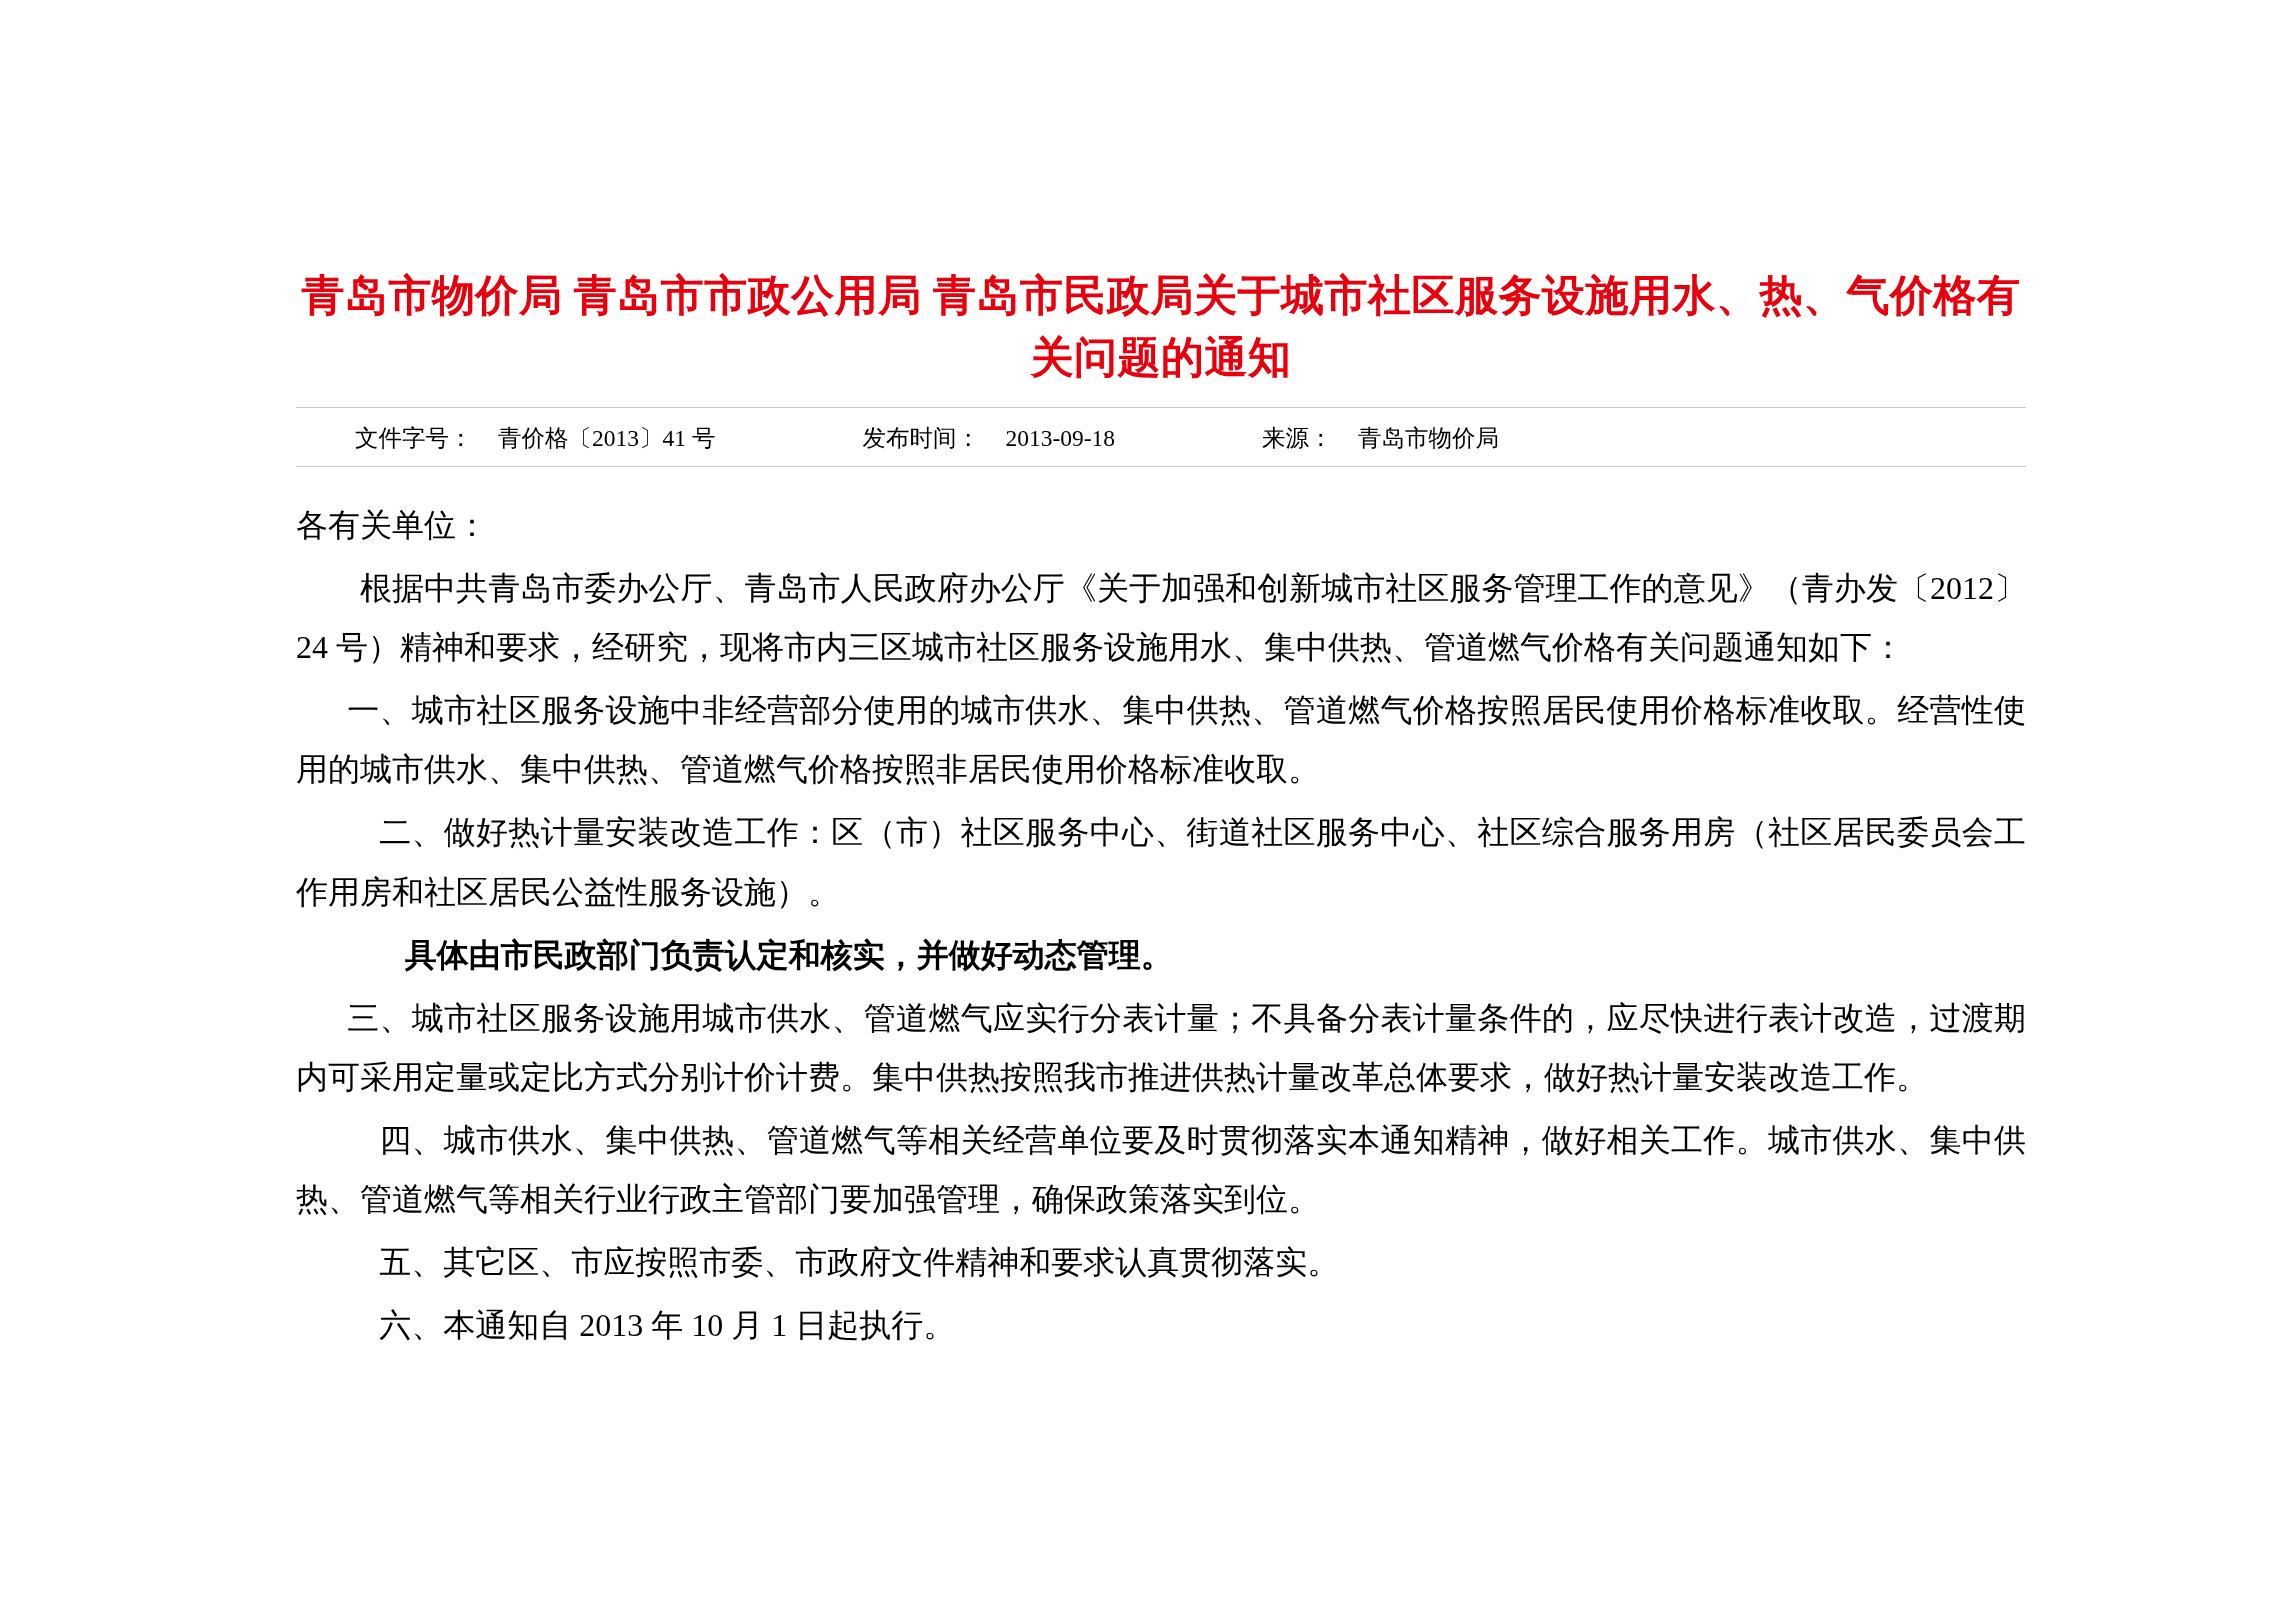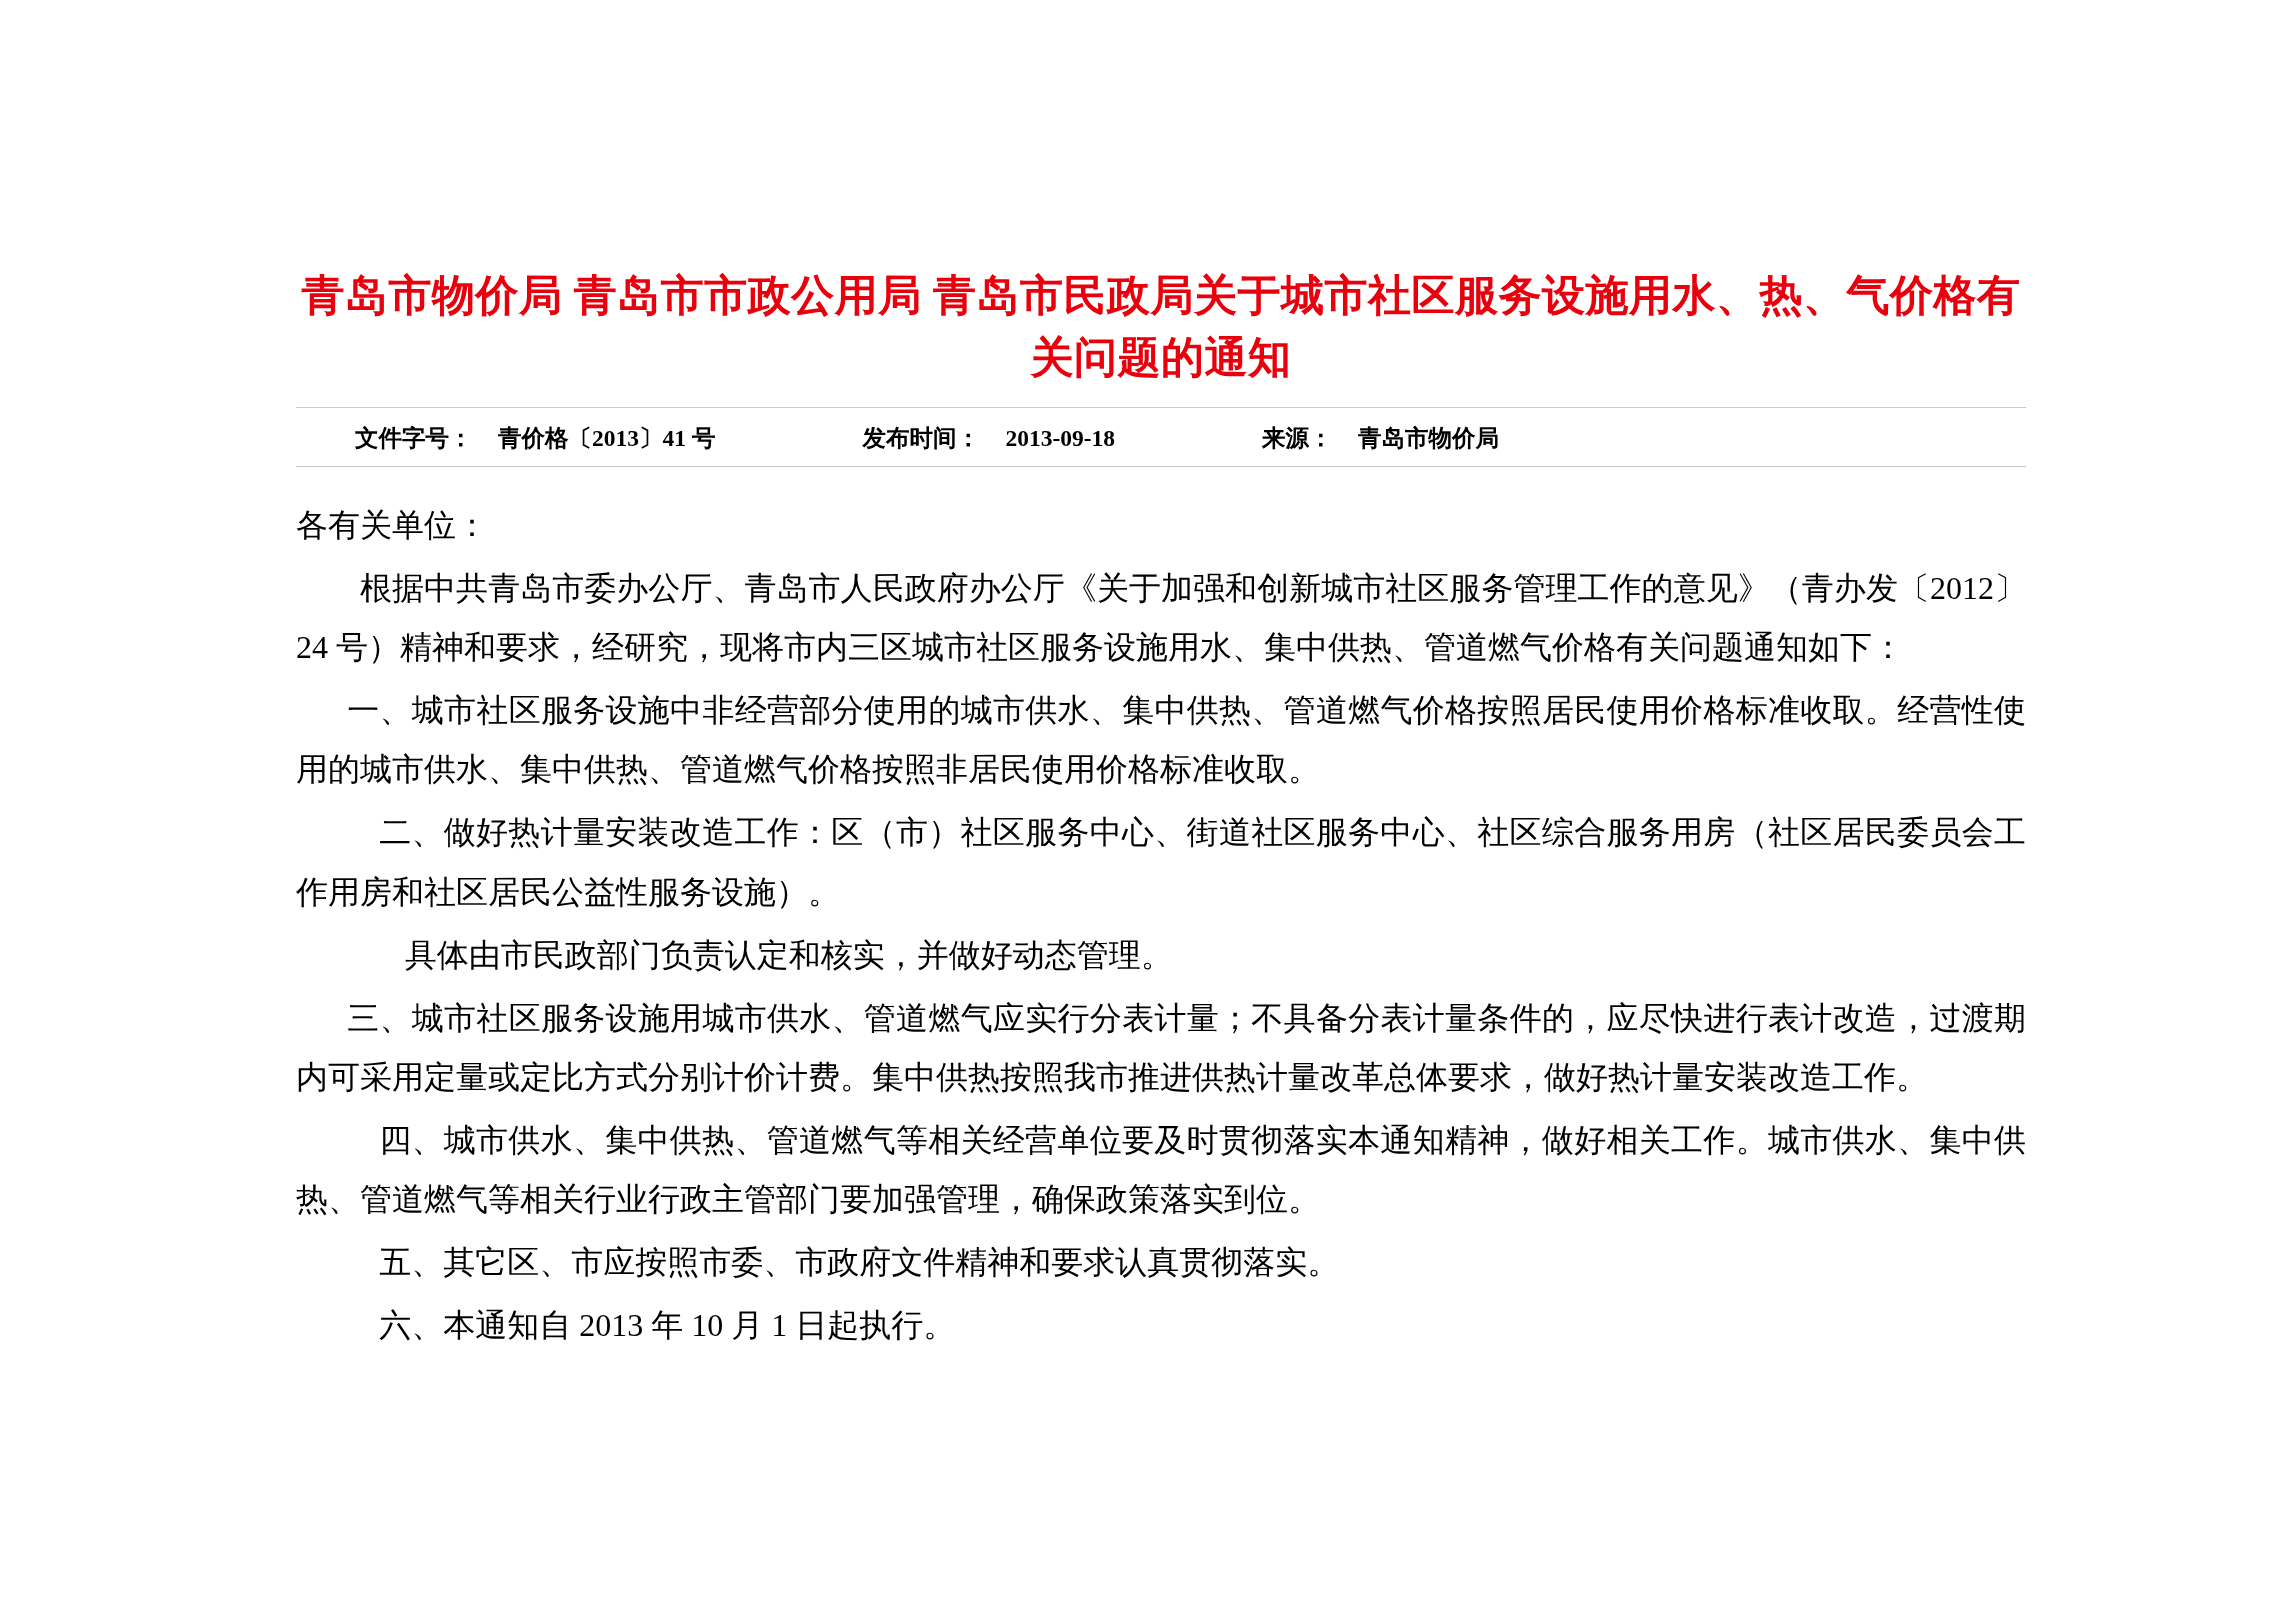--- a/index.html
+++ b/index.html
@@ -42,21 +42,20 @@
   }
   .meta-bar {
     border-top: 1px solid #c9c9c9;
     border-bottom: 1px solid #c9c9c9;
     margin-top: 11px;
     padding: 15.7px 0 13.7px 0;
     display: flex;
     align-items: center;
     font-size: 23.5px;
     line-height: 1.2;
-    font-weight: bold;
   }
   .meta-group {
     display: flex;
     align-items: baseline;
     white-space: nowrap;
   }
   .meta-label {
     font-size: 23.5px;
     color: #000;
   }
@@ -75,21 +74,21 @@
     line-height: 1.85;
     text-align: justify;
   }
   .content p {
     margin: 0 0 3.9px 0;
   }
   .p-indent-0 { text-indent: 0; }
   .p-indent-1 { text-indent: 2em; }
   .p-indent-1b { text-indent: 1.6em; }
   .p-indent-2 { text-indent: 2.6em; }
-  .p-indent-3 { text-indent: 3.4em; }
+  .p-indent-3 { text-indent: 3.4em; font-weight: bold; }
 </style>
 </head>
 <body>
 
 <div class="page">
   <div class="doc-body">
 
     <h1 class="doc-title">青岛市物价局 青岛市市政公用局 青岛市民政局关于城市社区服务设施用水、热、气价格有关问题的通知</h1>
 
     <div class="meta-bar">

